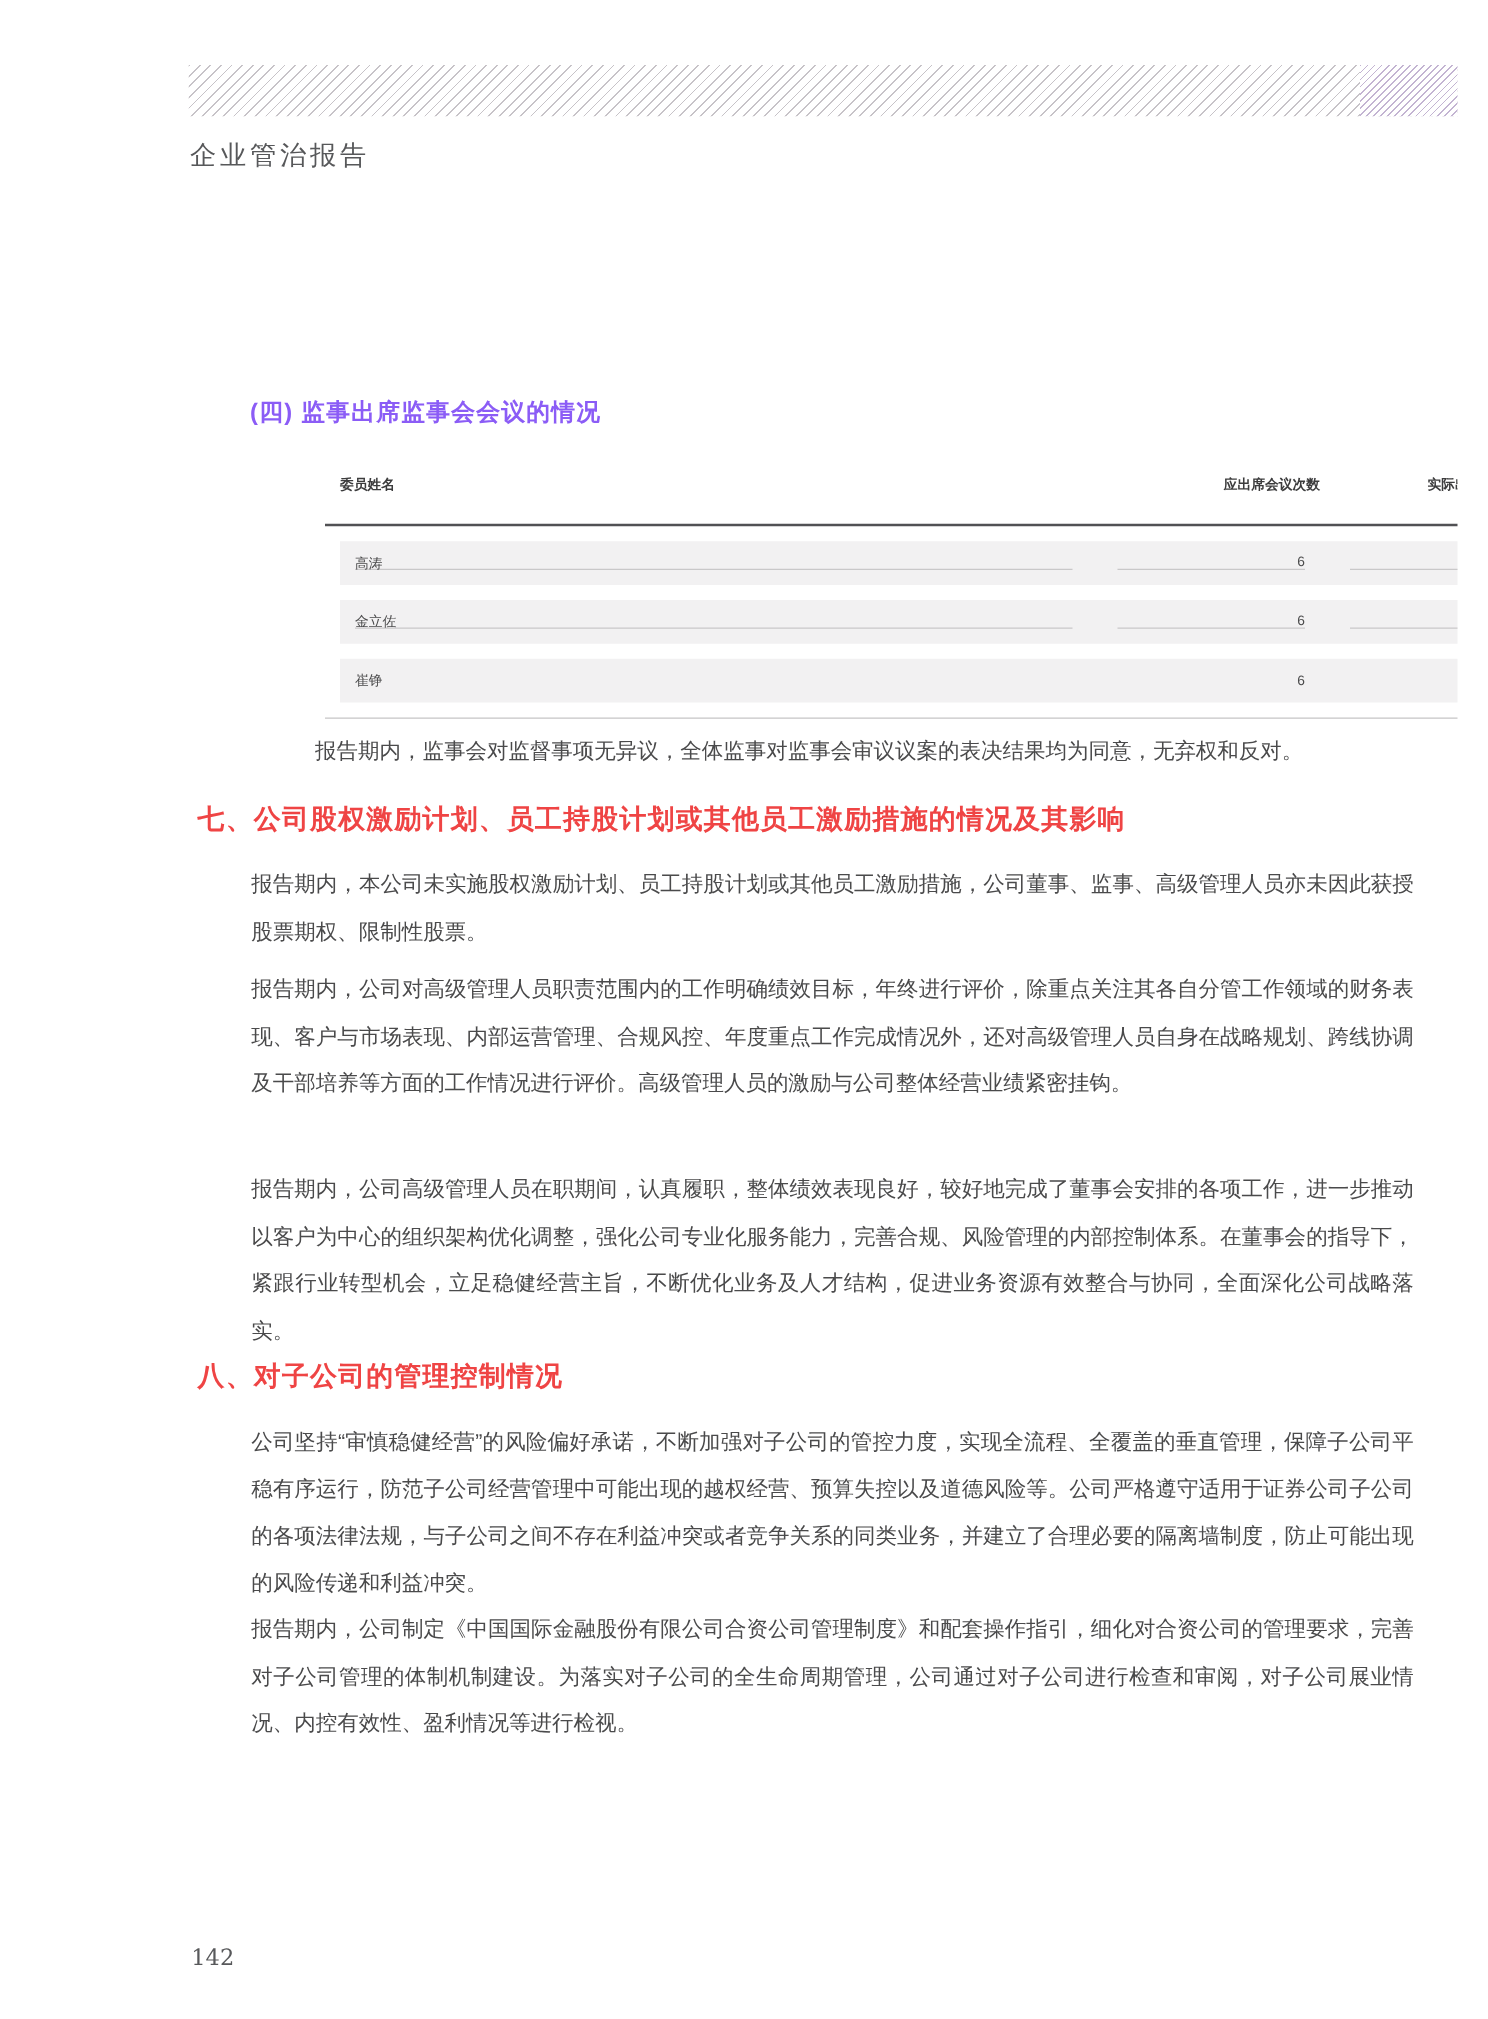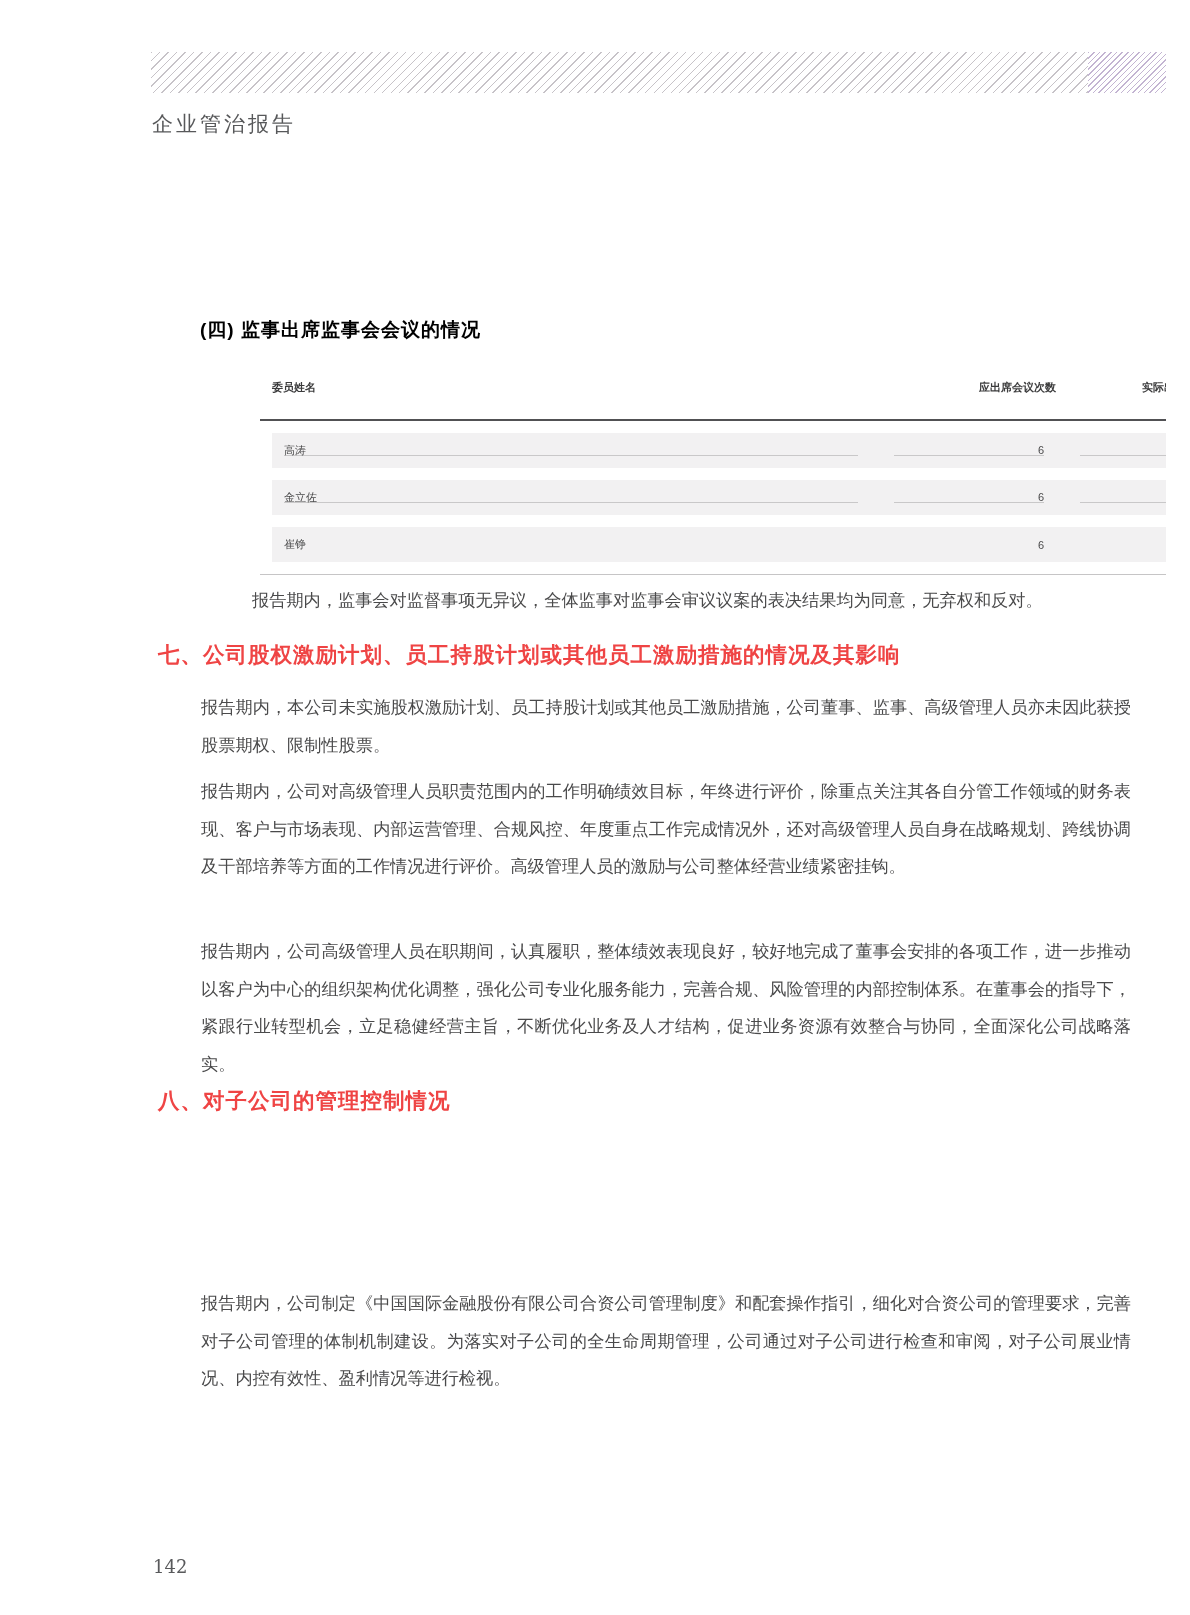--- a/index.html
+++ b/index.html
@@ -29,21 +29,21 @@
   .banner::after { z-index:0; }
 
   .header-title {
     position:absolute; left:104px; top:62px;
     font-family:"DejaVu Serif","Liberation Serif",serif;
     font-size:21px; letter-spacing:3px; color:#57585a;
   }
 
   .h-sub {
     position:absolute; left:152px;
-    font-size:19px; font-weight:700; color:#000000; letter-spacing:1px;
+    font-size:19px; font-weight:700; color:#8b5cf6; letter-spacing:1px;
   }
   .h-main {
     position:absolute; left:110px;
     font-size:21.5px; font-weight:700; color:#ef4444; letter-spacing:1px;
   }
 
   
   .table {
     position:absolute; left:200px; top:307px; width:1006px;
     font-size:11px;
@@ -118,17 +118,18 @@
   </div>
 
   <div class="para para-s5">报告期内，监事会对监督事项无异议，全体监事对监事会审议议案的表决结果均为同意，无弃权和反对。</div>
 
   <div class="h-main" style="top:592px;">七、公司股权激励计划、员工持股计划或其他员工激励措施的情况及其影响</div>
   <div class="para para-ind" style="top:641px;">报告期内，本公司未实施股权激励计划、员工持股计划或其他员工激励措施，公司董事、监事、高级管理人员亦未因此获授股票期权、限制性股票。</div>
   <div class="para para-ind" style="top:725px;">报告期内，公司对高级管理人员职责范围内的工作明确绩效目标，年终进行评价，除重点关注其各自分管工作领域的财务表现、客户与市场表现、内部运营管理、合规风控、年度重点工作完成情况外，还对高级管理人员自身在战略规划、跨线协调及干部培养等方面的工作情况进行评价。高级管理人员的激励与公司整体经营业绩紧密挂钩。</div>
   <div class="para para-ind" style="top:885px;">报告期内，公司高级管理人员在职期间，认真履职，整体绩效表现良好，较好地完成了董事会安排的各项工作，进一步推动以客户为中心的组织架构优化调整，强化公司专业化服务能力，完善合规、风险管理的内部控制体系。在董事会的指导下，紧跟行业转型机会，立足稳健经营主旨，不断优化业务及人才结构，促进业务资源有效整合与协同，全面深化公司战略落实。</div>
 
   <div class="h-main" style="top:1038px;">八、对子公司的管理控制情况</div>
+  <div class="para para-ind" style="top:1087px;">公司坚持“审慎稳健经营”的风险偏好承诺，不断加强对子公司的管控力度，实现全流程、全覆盖的垂直管理，保障子公司平稳有序运行，防范子公司经营管理中可能出现的越权经营、预算失控以及道德风险等。公司严格遵守适用于证券公司子公司的各项法律法规，与子公司之间不存在利益冲突或者竞争关系的同类业务，并建立了合理必要的隔离墙制度，防止可能出现的风险传递和利益冲突。</div>
   <div class="para para-ind" style="top:1237px;">报告期内，公司制定《中国国际金融股份有限公司合资公司管理制度》和配套操作指引，细化对合资公司的管理要求，完善对子公司管理的体制机制建设。为落实对子公司的全生命周期管理，公司通过对子公司进行检查和审阅，对子公司展业情况、内控有效性、盈利情况等进行检视。</div>
 
   <div class="page-number">142</div>
 
 </div>
 
 </body></html>

